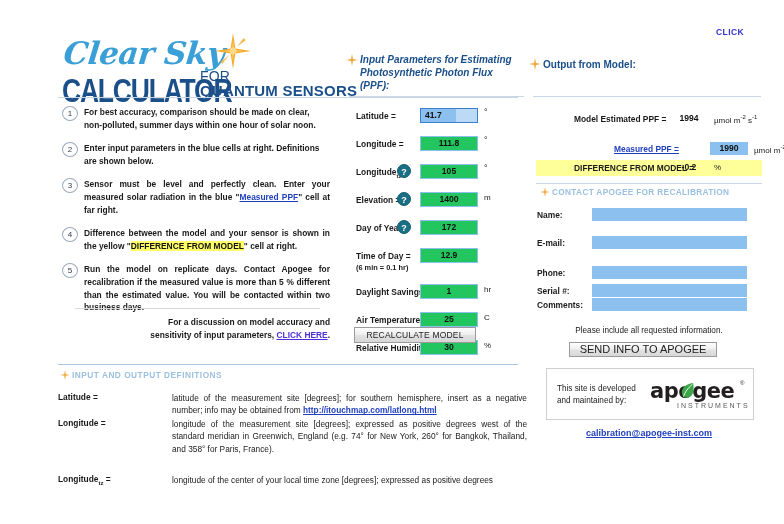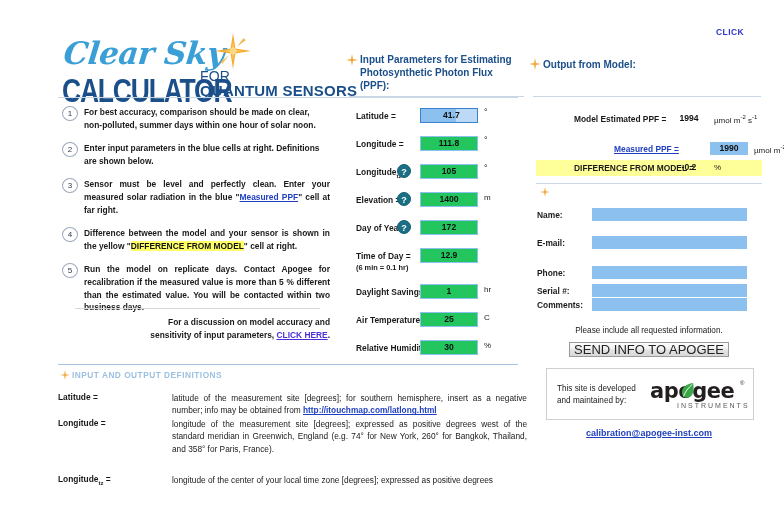--- a/index.html
+++ b/index.html
@@ -49,21 +49,21 @@
   .qs-label {
     position: absolute; left: 200px; top: 82px;
     font-size: 15px; font-weight: bold; color: #1b4f8a; letter-spacing:.2px;
   }
 
   
   .sec-head {
     position: absolute; font-size: 10px; font-weight: bold;
     color: #1b4f8a; line-height: 13px;
   }
-  .sec-head.mid { left: 360px; top: 53px; width: 160px; }
+  .sec-head.mid { left: 360px; top: 53px; width: 160px; font-style: italic; }
   .sec-head.right { left: 543px; top: 58px; width: 200px; }
   .star-bullet {
     position: absolute; width: 12px; height: 12px;
   }
 
   
   .instructions { position: absolute; left: 62px; top: 106px; width: 268px; }
   .inst-row { display: flex; margin-bottom: 11px; }
   .inst-num {
     flex: 0 0 16px; width: 15px; height: 15px; border-radius: 50%;
@@ -112,21 +112,21 @@
     position: absolute; left: 64px; top: 0px;
     width: 58px; height: 15px;
     background: #22c55e; border: 1px solid #8cc0ef;
     font-size: 8.6px; font-weight: bold; color: #111;
     text-align: center; line-height: 13px;
     font-family: "Liberation Sans", sans-serif;
   }
   .param-input.focused {
     background: linear-gradient(to right, #8cc0ef 0 62%, #bcd9f5 62% 100%);
     border: 1px solid #3b7fd0;
-    text-align: left; padding-left: 22px;
+    text-align: left; padding-left: 4px;
   }
   .param-unit {
     position: absolute; left: 128px; top: 1px;
     font-size: 8px; color: #1a1a1a;
   }
   .param-unit.deg { top: -1px; font-size: 9px; }
   .param-sub {
     position: absolute; left: 0; top: 15px;
     font-size: 7.4px; font-weight: bold; color: #1a1a1a;
   }
@@ -176,24 +176,24 @@
   }
   .form-field {
     position: absolute; left: 55px; top: -2px; width: 155px; height: 13px;
     background: #8cc0ef; border: none; outline: none;
   }
   .please-note {
     position: absolute; left: 536px; top: 326px; width: 226px;
     text-align: center; font-size: 8.2px; color: #1a1a1a;
   }
   .send-btn {
-    position: absolute; left: 569px; top: 342px; width: 160px; height: 15px;
+    position: absolute; left: 569px; top: 342px; width: 148px; height: 15px;
     background: linear-gradient(to bottom,#fdfdfd 0%, #efefef 48%, #e3e3e3 52%, #d8d8d8 100%);
     border: 1px solid #9a9a9a;
-    font-size: 13px; color: #222; text-align: center; line-height: 13px; cursor: pointer;
+    font-size: 11px; color: #222; text-align: center; line-height: 13px; cursor: pointer;
   }
 
   
   .apogee-box {
     position: absolute; left: 546px; top: 368px; width: 208px; height: 52px;
     border: 1px solid #cfcfcf; background: #fff;
   }
   .apogee-text {
     position: absolute; left: 10px; top: 14px; width: 90px;
     font-size: 8.2px; line-height: 11.5px; color:#1a1a1a;
@@ -346,20 +346,21 @@
         <div class="param-label">Air Temperature =</div>
         <div class="param-input">25</div>
         <div class="param-unit">C</div>
       </div>
       <div class="param-row" style="position: absolute; left: 0px; top: 232px; width: 175px;">
         <div class="param-label">Relative Humidity =</div>
         <div class="param-input">30</div>
         <div class="param-unit">%</div>
       </div>
     </div>
+  <div class="recalc-btn">RECALCULATE MODEL</div>
 
   <div class="right-rule"></div>
   <div class="yellow-band"></div>
   <div id="output-list">
       <div class="out-row" style="top: 114px; width: 220px; height: 14px;">
         <div class="out-label">Model Estimated PPF =</div>
         <div class="out-value">1994</div>
         <div class="out-unit">µmol m<sup>-2</sup> s<sup>-1</sup></div>
       </div>
       <div class="out-row" style="top: 144px; width: 220px; height: 14px; margin-left: 40px;">
@@ -371,20 +372,21 @@
         <div class="out-label">DIFFERENCE FROM MODEL =</div>
         <div class="out-value">-0.2</div>
         <div class="out-unit">%</div>
       </div>
     </div>
 
   <div class="contact-rule"></div>
   <svg class="contact-star" viewBox="0 0 12 12">
     <path d="M6 0 L7 5 L12 6 L7 7 L6 12 L5 7 L0 6 L5 5 Z" fill="#f0a93c"></path>
   </svg>
+  <div class="contact-head">CONTACT APOGEE FOR RECALIBRATION</div>
   <div id="contact-list">
       <div class="form-row" style="top: 210px; width: 215px; height: 14px;">
         <div class="form-label">Name:</div>
         <input class="form-field" type="text" style="">
       </div>
       <div class="form-row" style="top: 238px; width: 215px; height: 14px;">
         <div class="form-label">E-mail:</div>
         <input class="form-field" type="text" style="">
       </div>
       <div class="form-row" style="top: 268px; width: 215px; height: 14px;">

